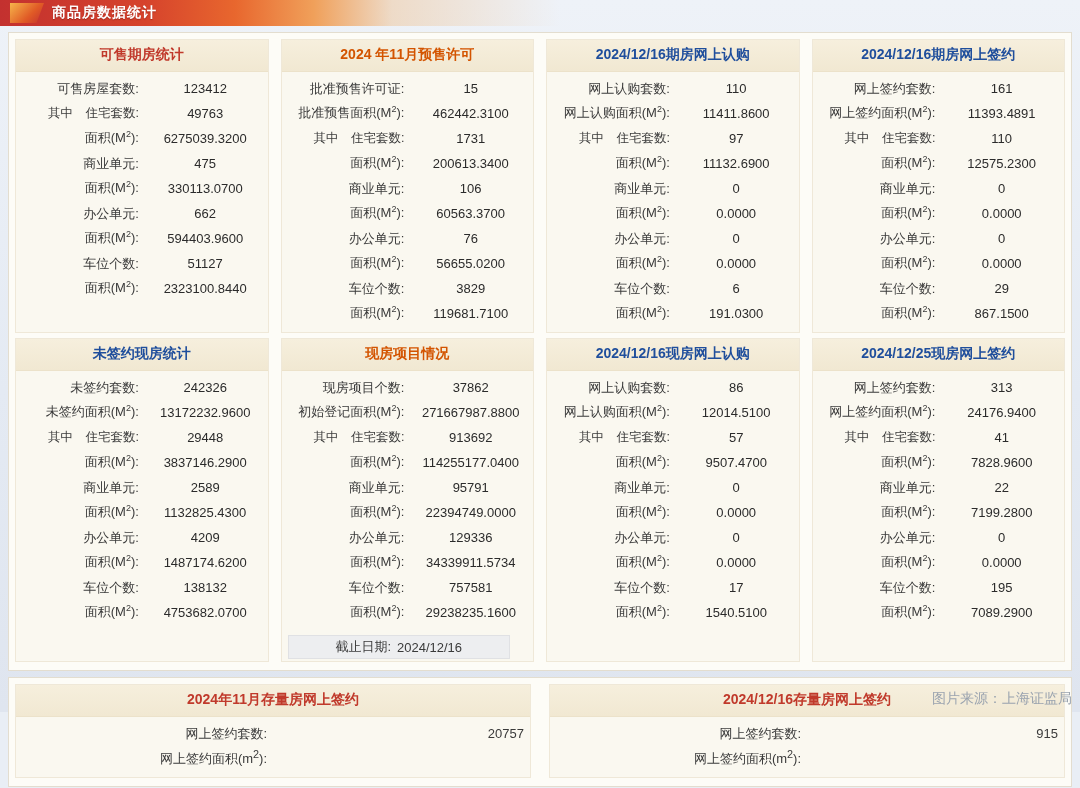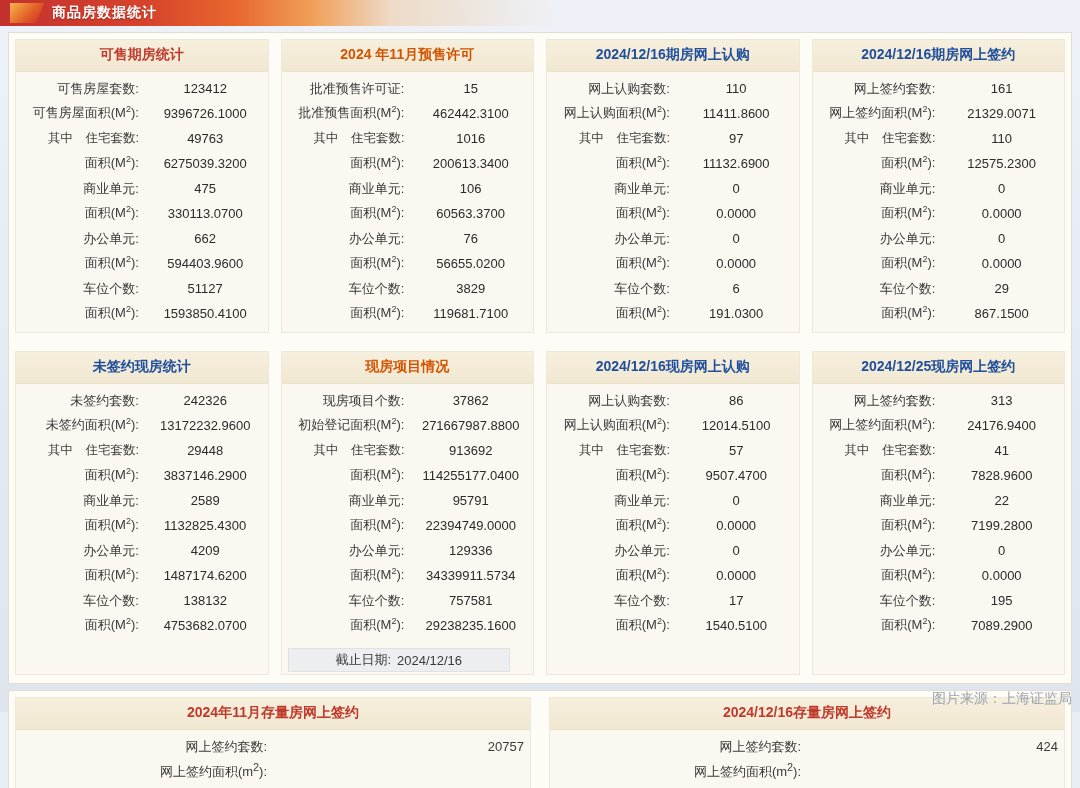--- a/index.html
+++ b/index.html
@@ -50,21 +50,21 @@
   
   .board {
     margin: 6px 8px 0 8px;
     background: #fdfcf7;
     border: 1px solid #e3ddcf;
     padding: 6px 6px 8px 6px;
   }
   .grid {
     display: grid;
     grid-template-columns: repeat(4, 1fr);
-    gap: 18px 12px;
+    gap: 5px 12px;
   }
   .card {
     background: #faf8f0;
     border: 1px solid #efe8d8;
   }
   .card-title {
     text-align: center;
     font-size: 14px;
     font-weight: bold;
     padding: 6px 2px 7px 2px;
@@ -160,24 +160,20 @@
   <div class="board">
     <div class="grid">
 
       <div class="card">
         <div class="card-title t-red">可售期房统计</div>
         <div class="rows">
           <div class="row">
               <span class="lbl">可售房屋套数:</span>
               <span class="val">123412</span>
             </div>
-          <div class="row">
-              <span class="lbl">可售房屋面积(M<sup>2</sup>):</span>
-              <span class="val">9396726.1000</span>
-            </div>
           <div class="row sub">
               <span class="lbl">其中　住宅套数:</span>
               <span class="val">49763</span>
             </div>
           <div class="row">
               <span class="lbl">面积(M<sup>2</sup>):</span>
               <span class="val">6275039.3200</span>
             </div>
           <div class="row">
               <span class="lbl">商业单元:</span>
@@ -194,39 +190,39 @@
           <div class="row">
               <span class="lbl">面积(M<sup>2</sup>):</span>
               <span class="val">594403.9600</span>
             </div>
           <div class="row">
               <span class="lbl">车位个数:</span>
               <span class="val">51127</span>
             </div>
           <div class="row">
               <span class="lbl">面积(M<sup>2</sup>):</span>
-              <span class="val">1593850.4100</span>
+              <span class="val">2323100.8440</span>
             </div>
         </div>
       </div>
 
       <div class="card">
         <div class="card-title t-orange">2024 年11月预售许可</div>
         <div class="rows">
           <div class="row">
               <span class="lbl">批准预售许可证:</span>
               <span class="val">15</span>
             </div>
           <div class="row">
               <span class="lbl">批准预售面积(M<sup>2</sup>):</span>
               <span class="val">462442.3100</span>
             </div>
           <div class="row sub">
               <span class="lbl">其中　住宅套数:</span>
-              <span class="val">1016</span>
+              <span class="val">1731</span>
             </div>
           <div class="row">
               <span class="lbl">面积(M<sup>2</sup>):</span>
               <span class="val">200613.3400</span>
             </div>
           <div class="row">
               <span class="lbl">商业单元:</span>
               <span class="val">106</span>
             </div>
           <div class="row">
@@ -300,21 +296,21 @@
 
       <div class="card">
         <div class="card-title t-blue">2024/12/16期房网上签约</div>
         <div class="rows">
           <div class="row">
               <span class="lbl">网上签约套数:</span>
               <span class="val">161</span>
             </div>
           <div class="row">
               <span class="lbl">网上签约面积(M<sup>2</sup>):</span>
-              <span class="val">21329.0071</span>
+              <span class="val">11393.4891</span>
             </div>
           <div class="row sub">
               <span class="lbl">其中　住宅套数:</span>
               <span class="val">110</span>
             </div>
           <div class="row">
               <span class="lbl">面积(M<sup>2</sup>):</span>
               <span class="val">12575.2300</span>
             </div>
           <div class="row">
@@ -551,21 +547,21 @@
             </div>
 
         </div>
       </div>
 
       <div class="card">
         <div class="card-title t-red">2024/12/16存量房网上签约</div>
         <div class="rows">
           <div class="row2">
               <span class="lbl">网上签约套数:</span>
-              <span class="val">424</span>
+              <span class="val">915</span>
             </div>
           <div class="row2">
               <span class="lbl">网上签约面积(m<sup>2</sup>):</span>
             </div>
 
         </div>
       </div>
 
     </div>
   </div>

